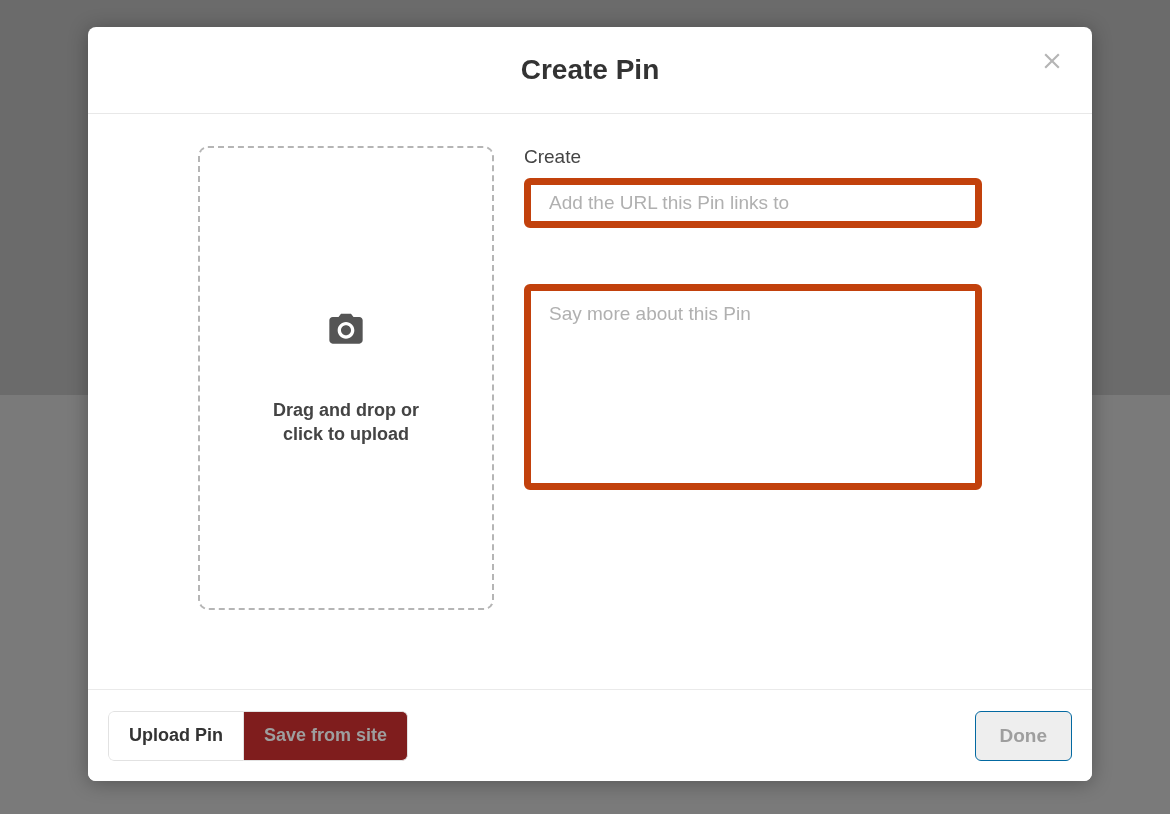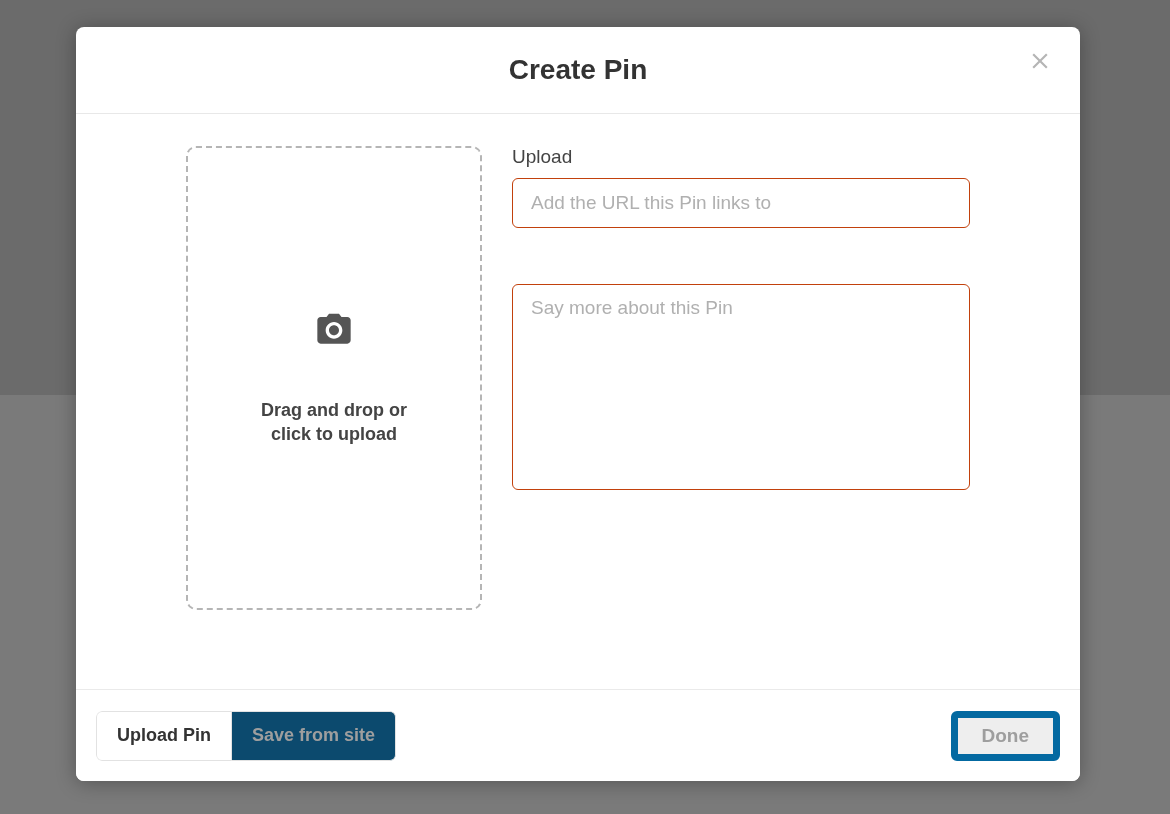--- a/index.html
+++ b/index.html
@@ -10,21 +10,21 @@
     position: relative;
   }
   .backdrop::after {
     content: "";
     position: absolute;
     top: 395px; left: 0; right: 0; bottom: 0;
     background: #7a7a7a;
   }
   .modal {
     position: absolute;
-    top: 27px; left: 76px;
+    top: 27px; left: 88px;
     width: 1004px; height: 754px;
     background: #fff;
     border-radius: 8px;
     box-shadow: 0 2px 20px rgba(0,0,0,0.3);
     display: flex;
     flex-direction: column;
     z-index: 10;
   }
   .modal-header {
     position: relative;
@@ -83,21 +83,21 @@
     flex-direction: column;
   }
   .field-label {
     font-size: 19px;
     color: #444;
     margin-bottom: 10px;
     font-weight: 400;
   }
   .text-input, .textarea-input {
     width: 100%;
-    border: 1px solid #c2410c;
+    border: 7px solid #c2410c;
     border-radius: 6px;
     padding: 12px 18px;
     font-size: 19px;
     color: #333;
     font-family: inherit;
   }
   .text-input::placeholder, .textarea-input::placeholder { color: #b0b0b0; }
   .text-input { height: 50px; margin-bottom: 32px; }
   .textarea-input { height: 206px; resize: none; margin-top: 24px; }
   .modal-footer {
@@ -113,40 +113,40 @@
     display: flex;
     border-radius: 6px;
     overflow: hidden;
   }
   .seg-btn {
     height: 50px;
     padding: 0 20px;
     font-size: 18px;
     font-weight: 700;
     border: 1px solid #e2e2e2;
-    background: #0c4a6e;
+    background: #7f1d1d;
     color: #9e9e9e;
     cursor: pointer;
     display: flex; align-items: center;
   }
   .seg-btn.active {
     background: #fff;
     color: #333;
   }
   .seg-btn:first-child { border-radius: 6px 0 0 6px; }
   .seg-btn:last-child { border-radius: 0 6px 6px 0; border-left: none; }
   .spacer { flex: 1; }
   .done-btn {
     height: 50px;
     padding: 0 24px;
     font-size: 19px;
     font-weight: 700;
     background: #eee;
     color: #9e9e9e;
-    border: 7px solid #0369a1;
+    border: 1px solid #0369a1;
     border-radius: 6px;
     cursor: pointer;
   }
 </style>
 </head>
 <body>
 
 <div class="backdrop">
   <div class="modal">
 
@@ -169,21 +169,21 @@
             <path d="M9 2l-1.5 2H4c-1.1 0-2 .9-2 2v12c0 1.1.9 2 2 2h16c1.1 0 2-.9 2-2V6c0-1.1-.9-2-2-2h-3.5L15 2H9zm3 15c-2.76 0-5-2.24-5-5s2.24-5 5-5 5 2.24 5 5-2.24 5-5 5zm0-8c-1.66 0-3 1.34-3 3s1.34 3 3 3 3-1.34 3-3-1.34-3-3-3z"></path>
           </svg>
         </span>
         <div class="upload-text">
           <span>Drag and drop or</span><br>
           <span>click to upload</span>
         </div>
       </div>
 
       <div class="form-col">
-        <label class="field-label">Upload</label>
+        <label class="field-label">Create</label>
         <input class="text-input" type="text" placeholder="Add the URL this Pin links to" style="">
 
         <textarea class="textarea-input" placeholder="Say more about this Pin" style=""></textarea>
       </div>
 
     </div>
 
     <div class="modal-footer">
       <div class="seg-group">
         <button class="seg-btn active">Upload Pin</button>

